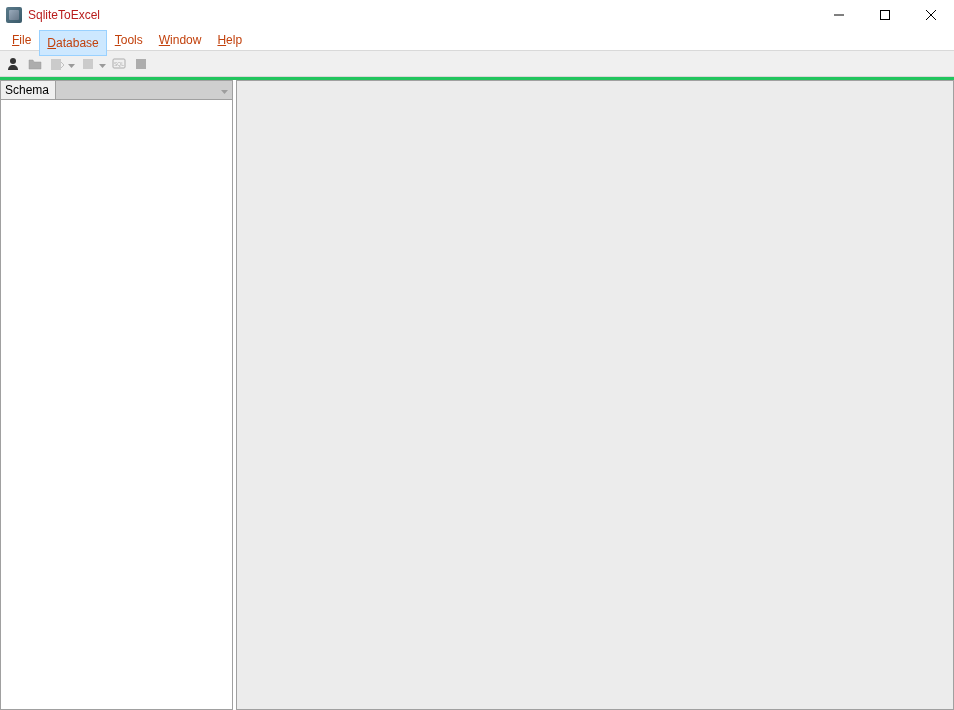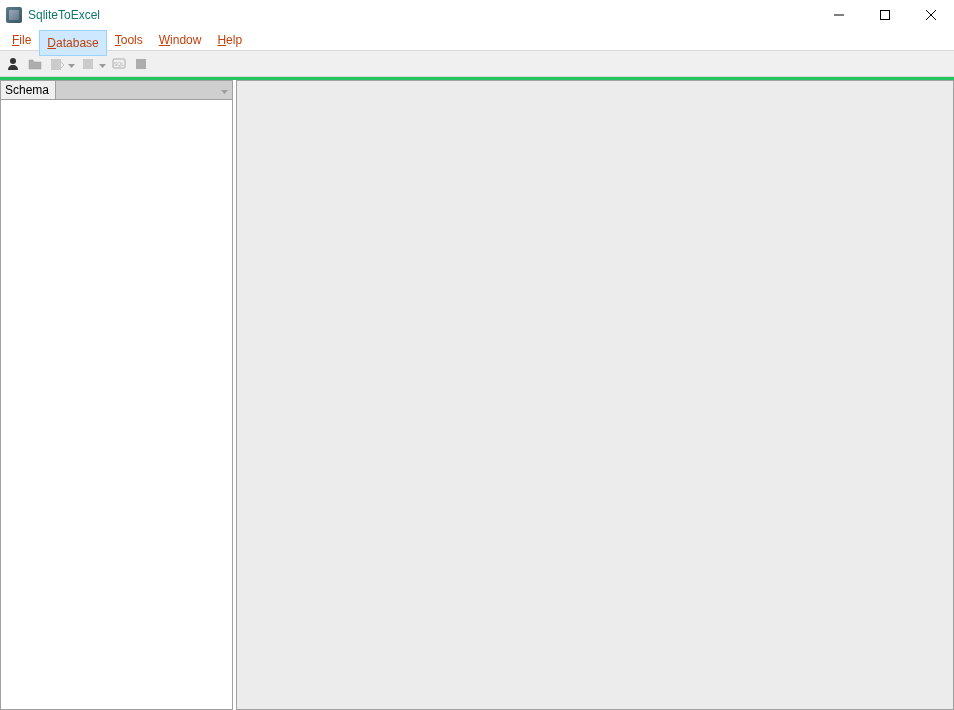--- a/index.html
+++ b/index.html
@@ -2,21 +2,21 @@
 <html><head>
 <meta charset="utf-8">
 <style>
   * { box-sizing: border-box; margin: 0; padding: 0; }
   html, body { width: 954px; height: 710px; overflow: hidden; font-family: "Segoe UI", Tahoma, sans-serif; font-size: 12px; background: #fff; }
 
   
   .titlebar { height: 30px; display: flex; align-items: center; background: #fff; border-bottom: 1px solid #fff; }
   .titlebar .app-icon { width: 16px; height: 16px; margin-left: 6px; margin-right: 6px; background: linear-gradient(135deg,#5a7a8a,#3a5a6a); border-radius: 2px; position: relative; }
   .titlebar .app-icon::after { content:""; position:absolute; inset:3px; background: linear-gradient(135deg,#9ab,#678); border-radius:1px; }
-  .titlebar .title { flex: 0 0 auto; color: #0f766e; font-size: 12px; }
+  .titlebar .title { flex: 0 0 auto; color: #b91c1c; font-size: 12px; }
   .titlebar .spacer { flex: 1 1 auto; }
   .winbtn { width: 46px; height: 30px; display: flex; align-items: center; justify-content: center; }
   .winbtn svg { width: 10px; height: 10px; stroke: #000; stroke-width: 1; fill: none; }
 
   
   .menubar { height: 21px; display: flex; align-items: stretch; background: #fff; border-bottom: 1px solid #d9d9d9; padding-left: 4px; }
   .menuitem { padding: 0 8px; display: flex; align-items: center; font-size: 12px; color: #c2410c; }
   .menuitem.selected { background: #cde8ff; border: 1px solid #99d1ff; padding: 12px 7px; }
   .menuitem .ul { text-decoration: underline; }
 

